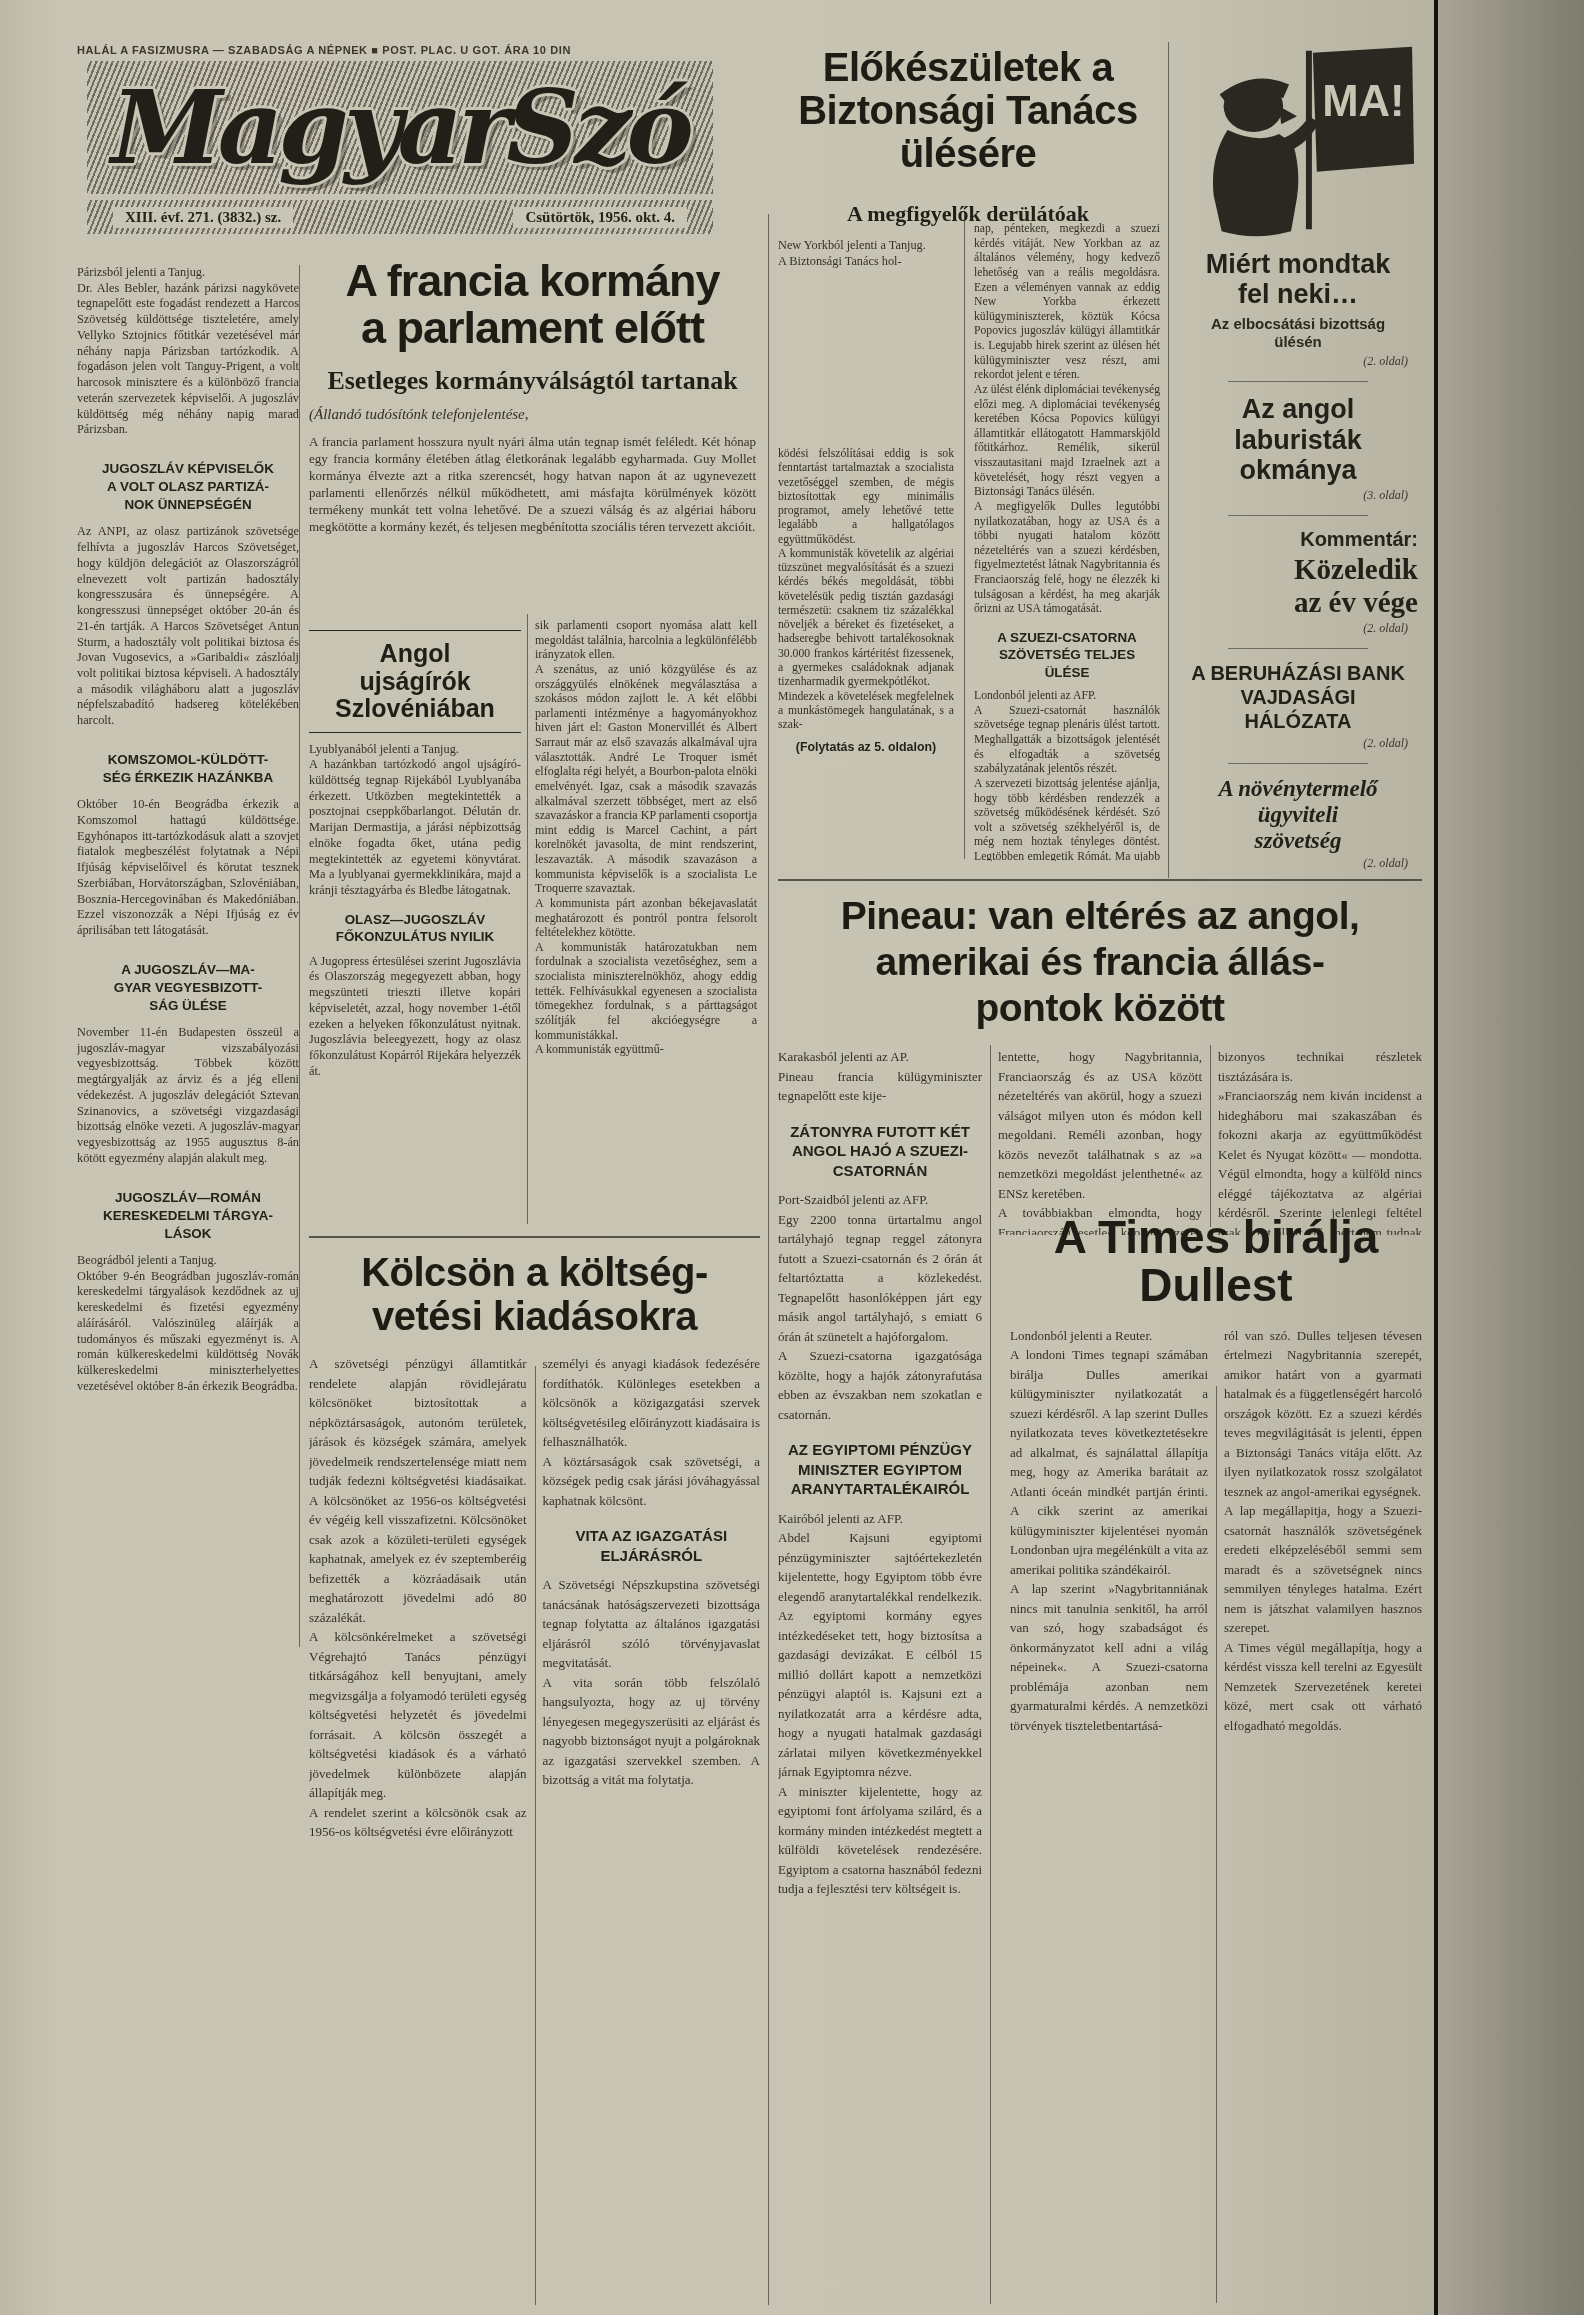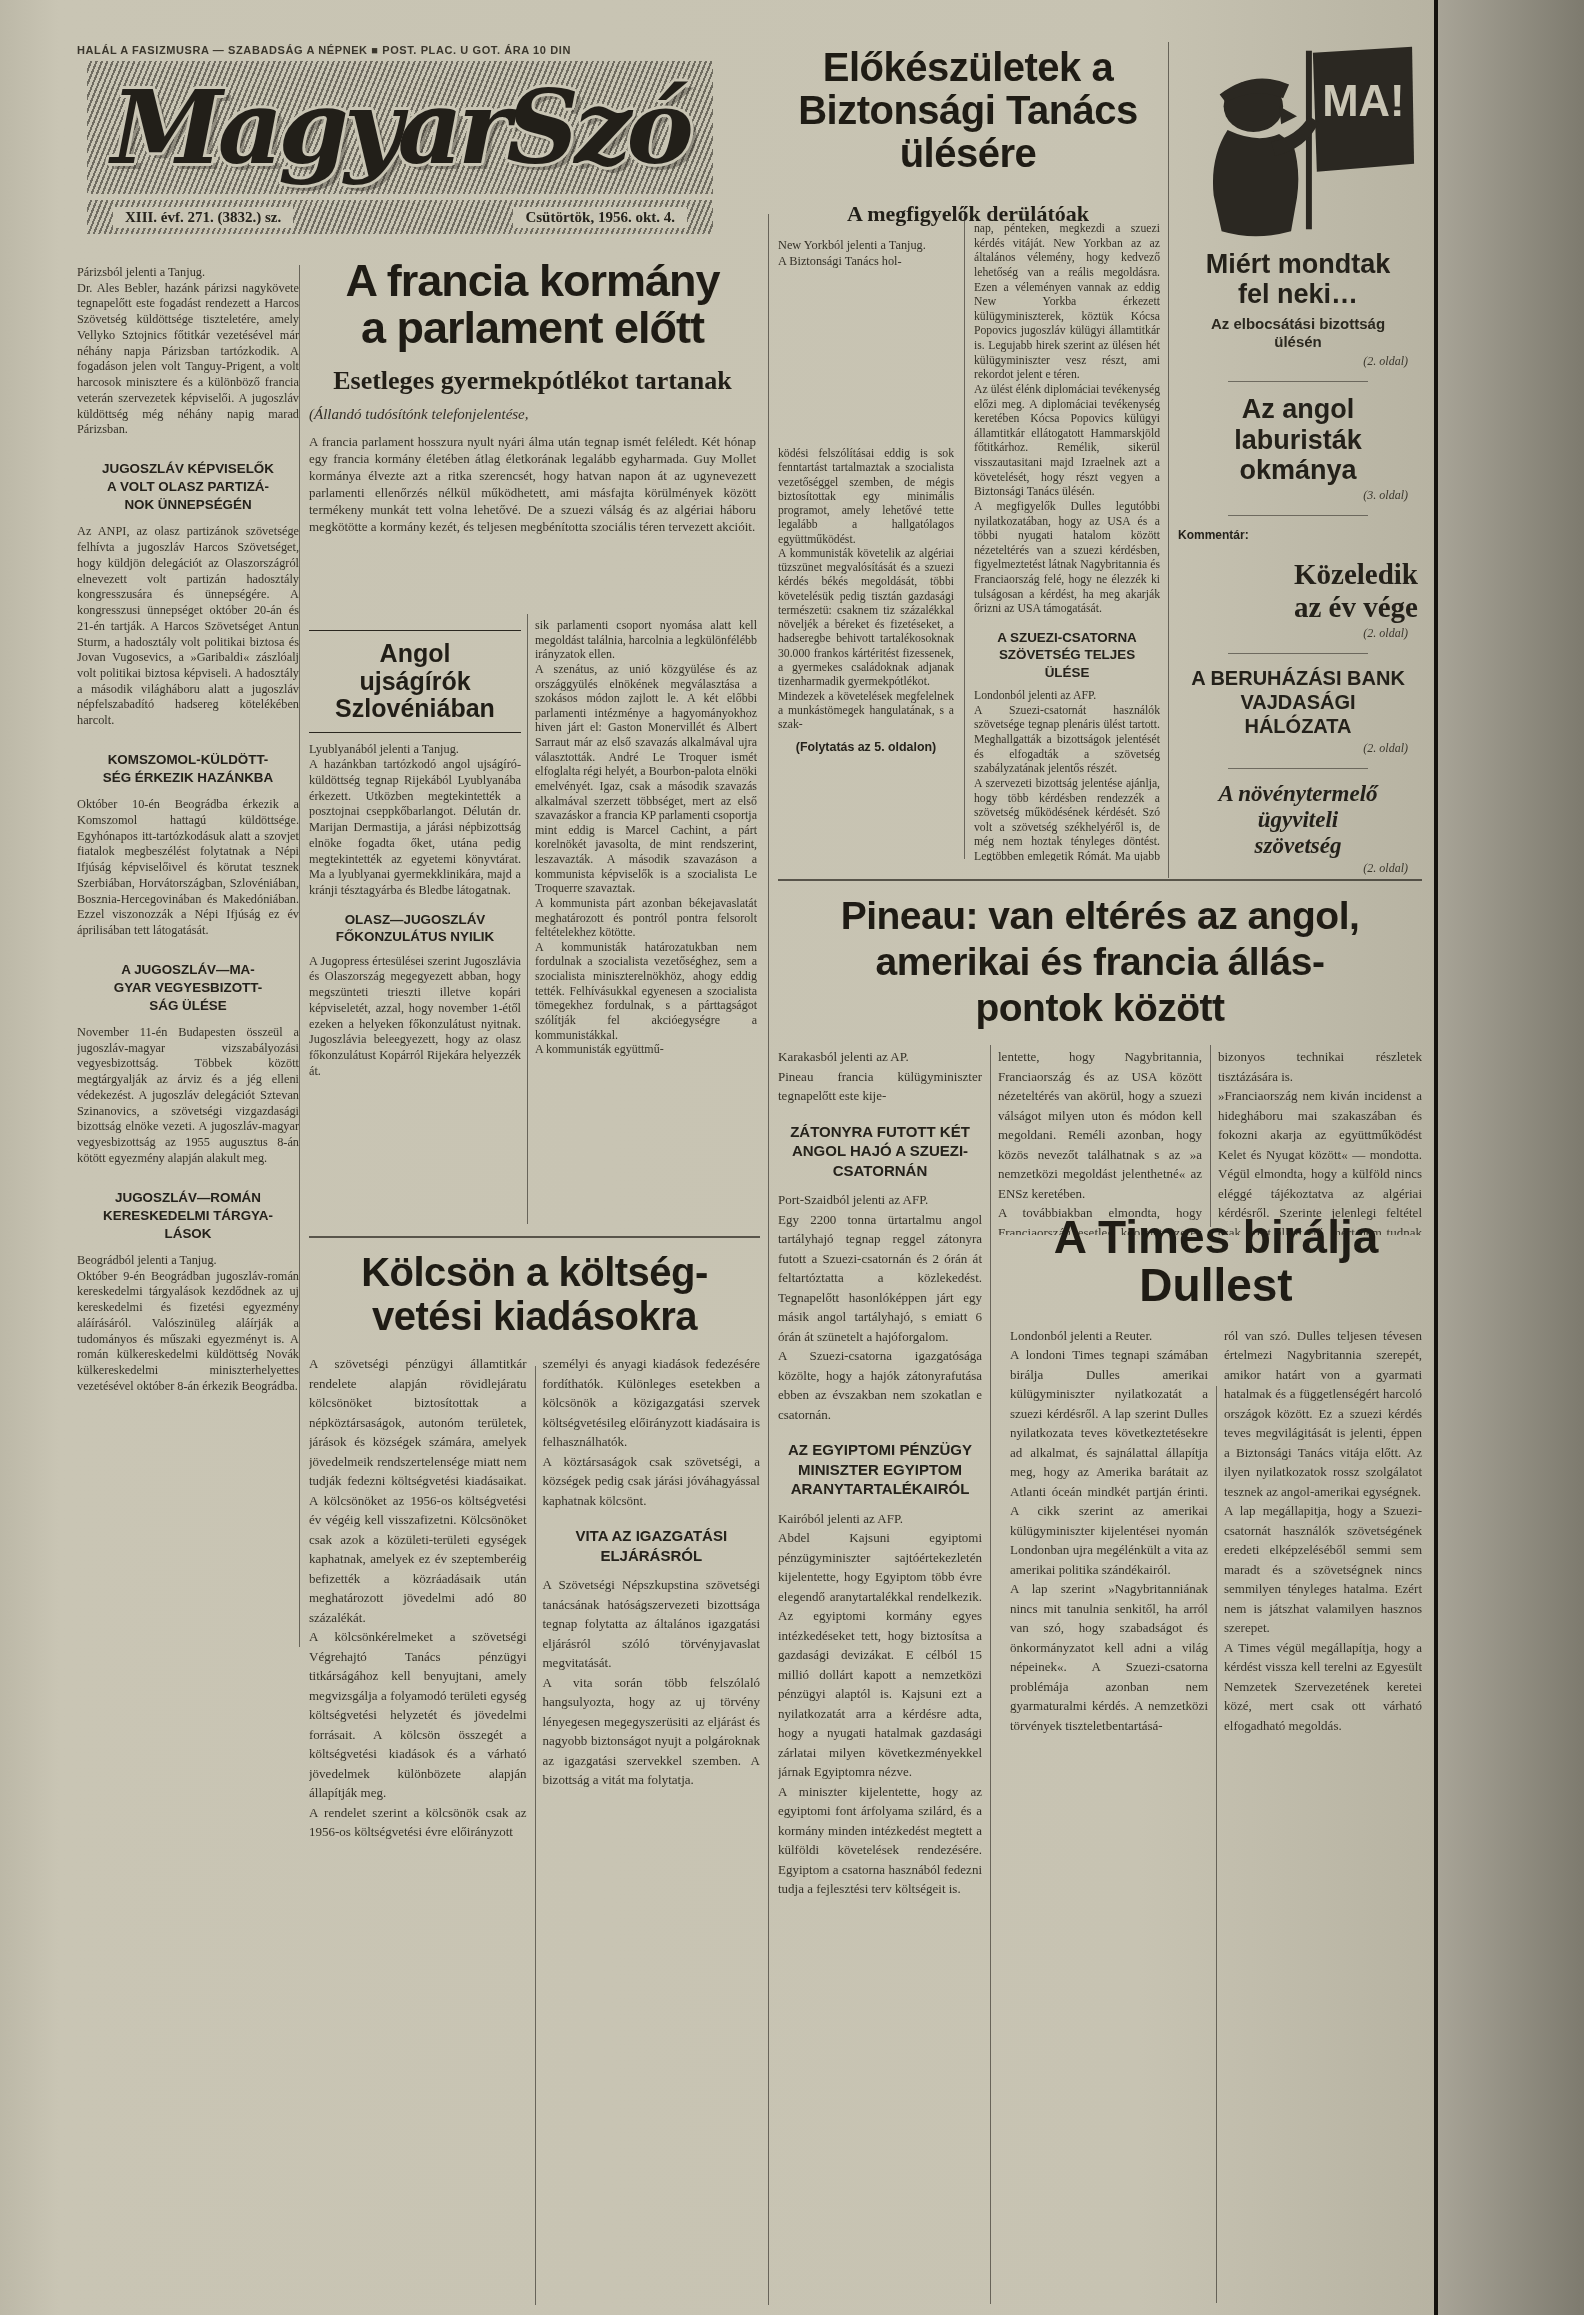--- a/index.html
+++ b/index.html
@@ -51,21 +51,21 @@
 
   .inner-head { font-family:"Liberation Sans",sans-serif; font-weight:bold; font-size:13.4px;
                 line-height:1.3; text-align:center; margin:12px 0 8px; color:#25221b; white-space:pre-line; }
   .inner-head-lg { font-size:15px; margin:16px 0 10px; }
 
   .cartoon { left:1176px; top:42px; width:244px; height:198px; }
   .cartoon svg { width:100%; height:100%; }
 
   .sidebar { left:1178px; top:249px; width:240px; max-height:626px; overflow:hidden; }
   .sb-item { margin-bottom:10px; }
-  .sb-kicker { font-family:"Liberation Sans",sans-serif; font-weight:bold; font-size:12px; color:#26231c; margin-bottom:16px; }
+  .sb-kicker { font-family:"Liberation Sans",sans-serif; font-weight:bold; font-size:20px; color:#26231c; margin-bottom:2px;text-align:right; }
   .sb-title { font-family:"Liberation Sans",sans-serif; font-weight:bold; text-align:center;
               color:#24211a; font-size:27px; line-height:1.12; white-space:pre-line; }
   .sb-title.serifish { font-family:"Liberation Serif",serif; font-size:29px;text-align:right; }
   .sb-title.caps { font-size:20px; line-height:1.2; }
   .sb-title.ital { font-family:"Liberation Serif",serif; font-style:italic; font-size:23px; }
   .sb-sub { font-family:"Liberation Sans",sans-serif; font-weight:bold; font-size:15px;
             line-height:1.2; text-align:center; margin-top:6px; white-space:pre-line; color:#2b281f; }
   .sb-page { font-style:italic; font-size:12px; text-align:right; padding-right:10px; margin-top:3px; color:#3a362c; }
   .sb-rule { width:58%; margin:12px auto; border-top:1px solid rgba(42,39,32,.55); }
 
@@ -232,21 +232,21 @@
 KERESKEDELMI TÁRGYA-
 LÁSOK</h3>
         <div class="body">Beográdból jelenti a Tanjug.
 Október 9-én Beográdban jugoszláv-román kereskedelmi tárgyalások kezdődnek az uj kereskedelmi és fizetési egyezmény aláírásáról. Valószinüleg aláírják a tudományos és műszaki egyezményt is. A román külkereskedelmi küldöttség Novák külkereskedelmi miniszterhelyettes vezetésével október 8-án érkezik Beográdba.</div>
       </article>
     </section>
 
     <section class="abs francia">
       <h1 class="headline fr-title ml">A francia kormány
 a parlament előtt</h1>
-      <h2 class="fr-subtitle">Esetleges gyermekpótlékot tartanak</h2>
+      <h2 class="fr-subtitle">Esetleges kormányválságtól tartanak</h2>
       <div class="fr-byline">(Állandó tudósítónk telefonjelentése,</div>
       <div class="fr-intro">A francia parlament hosszura nyult nyári álma után tegnap ismét feléledt. Két hónap egy francia kormány életében átlag életkorának legalább egyharmada. Guy Mollet kormánya élvezte azt a ritka szerencsét, hogy hatvan napon át az ugynevezett parlamenti ellenőrzés nélkül működhetett, ami másfajta körülmények között termékeny munkát tett volna lehetővé. De a szuezi válság és az algériai háboru megkötötte a kormány kezét, és teljesen megbénította szociális téren tervezett akcióit.</div>
     </section>
 
     <div class="abs midleft">
       <div class="angol-box">
         <h2 class="angol-title">Angol
 ujságírók
 Szlovéniában</h2>
         <div class="body">Lyublyanából jelenti a Tanjug.

